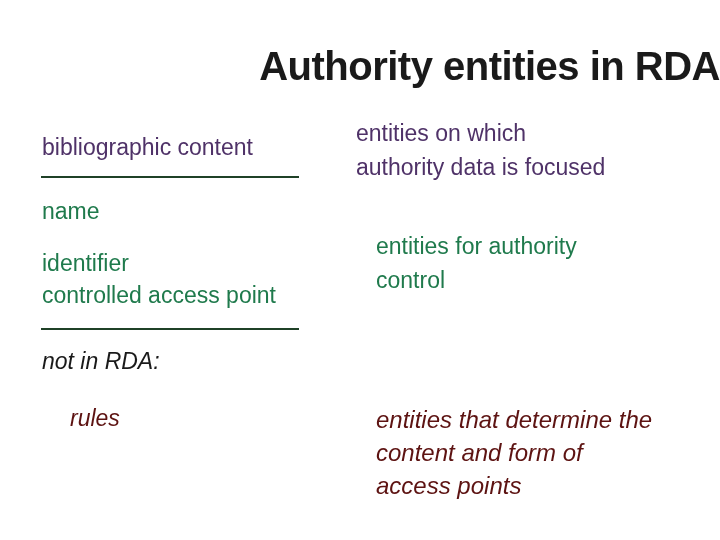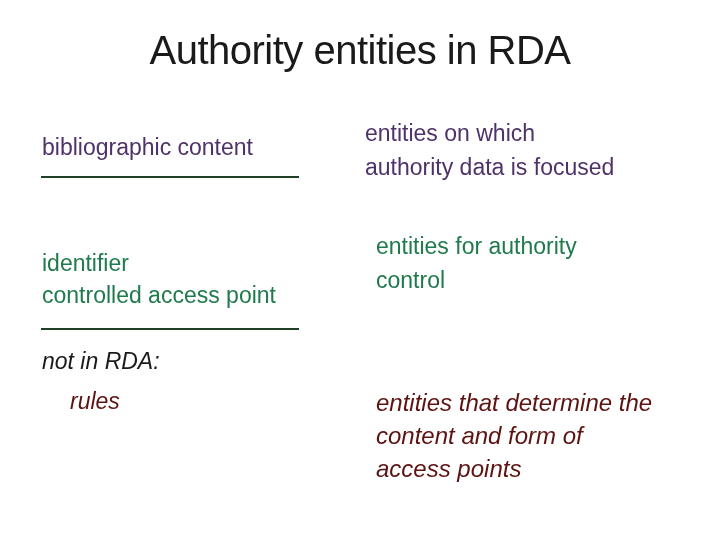--- a/index.html
+++ b/index.html
@@ -10,74 +10,75 @@
   .slide {
     position: relative;
     width: 720px;
     height: 540px;
     background: var(--background, #ffffff);
     font-family: "Liberation Sans", sans-serif;
     overflow: hidden;
   }
   .title {
     position: absolute;
-    top: 28px;
+    top: 44px;
     left: 0;
     right: 0;
-    text-align: center;
+    text-align: right;
     font-size: 40px;
-    font-weight: 400;
+    font-weight: 700;
     letter-spacing: -0.5px;
     color: var(--title, #1a1a1a);
     line-height: 1.1;
   }
   .txt {
     position: absolute;
     font-size: 23px;
     line-height: 34px;
     white-space: pre-line;
   }
   .purple { color: var(--purple, #4f3268); }
   .green  { color: var(--green, #1f7a4c); }
-  .maroon { color: var(--maroon, #5d1312); }
+  .maroon { color: var(--maroon, #5d1312); margin-top: 17px; }
   .black-italic { color: var(--black-italic, #1a1a1a); font-style: italic; }
   .italic { font-style: italic; }
   .divider {
     position: absolute;
     left: 41px;
     width: 258px;
     height: 0;
     border-top: 2px solid var(--divider, #1f4127);
   }
   
   .pos-bib        { left: 42px; top: 130px; }
   .pos-name       { left: 42px; top: 194px; }
   .pos-identifier { left: 42px; top: 246px; text-align: right; }
   .pos-cap        { left: 42px; top: 278px; text-align: center; }
   .pos-line1      { top: 176px; }
   .pos-line2      { top: 328px; }
   .pos-notin      { left: 42px; top: 344px; }
   .pos-rules      { left: 70px; top: 384px; }
   .pos-agency     { left: 70px; top: 426px; }
   
-  .pos-focus   { left: 365px; top: 116px; width: 320px; }
+  .pos-focus   { left: 356px; top: 116px; width: 320px; }
   .pos-control { left: 376px; top: 229px; width: 320px; }
   .pos-access  { left: 376px; top: 386px; width: 330px; line-height: 33px; font-size: 24px; }
 </style>
 </head>
 <body>
 
 <div class="slide">
 
   <div class="title">Authority entities in RDA</div>
 
   <div class="txt purple pos-bib">bibliographic content</div>
 
   <div class="divider pos-line1"></div>
 
+  <div class="txt green pos-name">name</div>
 
   <div class="txt green pos-identifier">identifier</div>
 
   <div class="txt green pos-cap">controlled access point</div>
 
   <div class="divider pos-line2"></div>
 
   <div class="txt black-italic pos-notin">not in RDA:</div>
 
   <div class="txt maroon italic pos-rules">rules</div>

